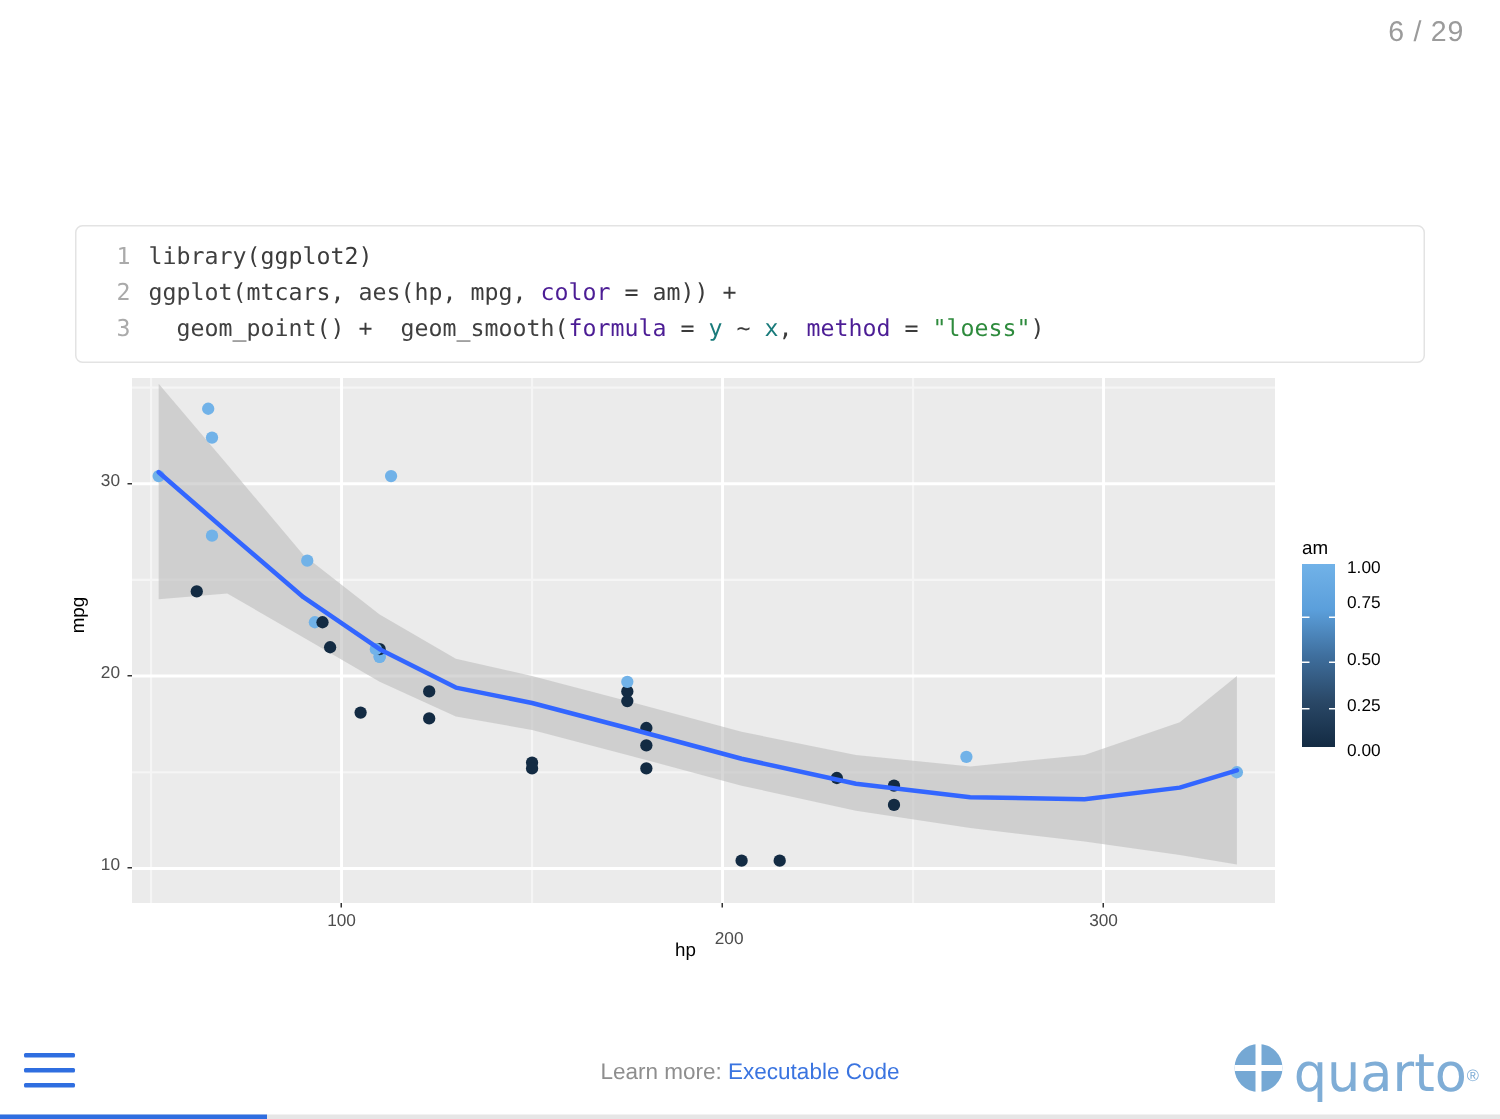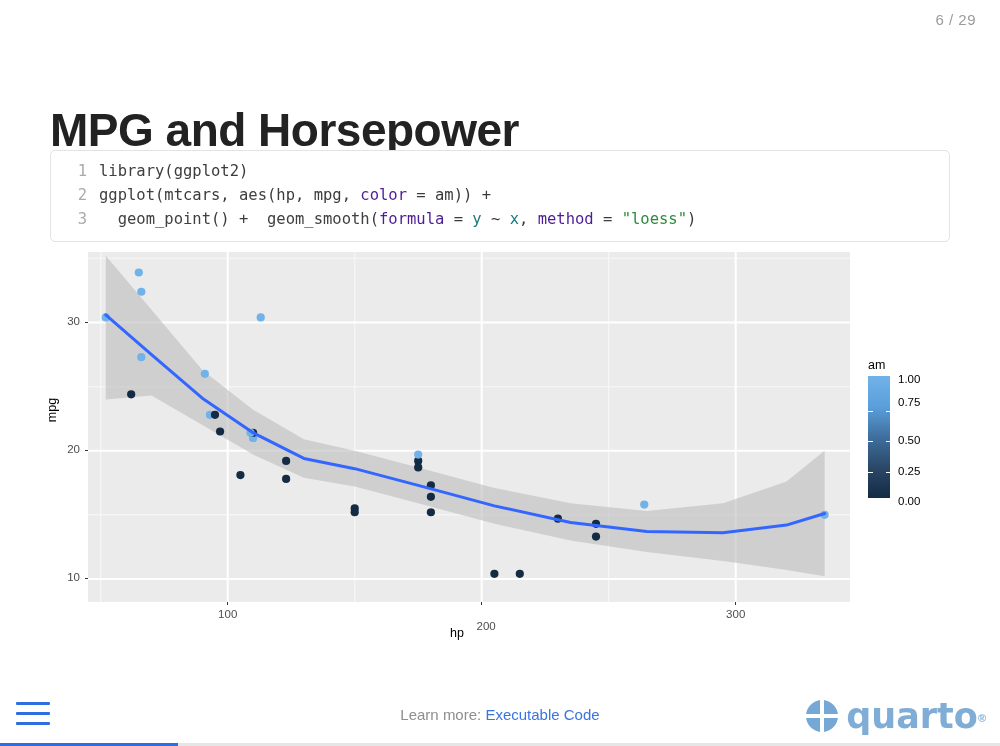--- a/index.html
+++ b/index.html
@@ -11,21 +11,21 @@
   }
   #slide {
     position: relative;
     width: 1000px; height: 746px;
     background: #ffffff;
   }
 
   
   #page-counter {
     position: absolute; right: 24px; top: 11px;
-    font-size: 15px; color: #9b9b9b;
+    font-size: 19px; color: #9b9b9b;
     letter-spacing: .5px;
   }
 
   
   #slide-title {
     position: absolute; left: 50px; top: 72px;
     font-size: 46px; font-weight: bold;
     color: #222222;
     letter-spacing: -0.5px;
   }
@@ -104,21 +104,21 @@
   #menu-button span {
     display: block; height: 3px; background: #2f6ee0; margin-bottom: 7px; border-radius: 1px;
   }
   #footer-center {
     position: absolute; left: 0; top: 16px; width: 1000px;
     text-align: center; font-size: 15px; color: #8e8e8e;
   }
   #footer-link { color: #3a74e0; text-decoration: none; }
   #quarto-logo {
     position: absolute; right: 14px; top: 6px;
-    display: flex; align-items: center; gap: 8px; font-weight: bold;
+    display: flex; align-items: flex-start; gap: 8px;
   }
   #quarto-mark {
     width: 32px; height: 32px; border-radius: 50%;
     background: #75a8d4; position: relative;
   }
   #quarto-mark::before, #quarto-mark::after {
     content:""; position: absolute; background: #ffffff;
   }
   #quarto-mark::before { left: 14px; top: 0; width: 4px; height: 32px; }
   #quarto-mark::after  { top: 14px; left: 0; height: 4px; width: 32px; }
@@ -136,21 +136,20 @@
     position: absolute; left: 0; bottom: 0; height: 3px; background: #2f6ee0;
   }
 </style>
 </head>
 <body>
 
 <div id="slide">
 
   <div id="page-counter">6 / 29</div>
 
-  <h1 id="slide-title">MPG and Horsepower</h1>
 
   <div id="code-block">
     <div class="code-line"><span class="ln">1</span><span class="tok-fn">library</span><span class="tok-plain">(</span><span class="tok-plain">ggplot2</span><span class="tok-plain">)</span></div>
 
     <div class="code-line"><span class="ln">2</span><span class="tok-fn">ggplot</span><span class="tok-plain">(</span><span class="tok-plain">mtcars</span><span class="tok-plain">, </span><span class="tok-fn">aes</span><span class="tok-plain">(</span><span class="tok-plain">hp, mpg, </span><span class="tok-arg">color</span><span class="tok-plain"> = </span><span class="tok-plain">am)) </span><span class="tok-op">+</span></div>
 
     <div class="code-line"><span class="ln">3</span><span class="tok-plain">  </span><span class="tok-fn">geom_point</span><span class="tok-plain">() </span><span class="tok-op">+</span><span class="tok-plain">  </span><span class="tok-fn">geom_smooth</span><span class="tok-plain">(</span><span class="tok-arg">formula</span><span class="tok-plain"> = </span><span class="tok-var">y</span><span class="tok-plain"> ~ </span><span class="tok-var">x</span><span class="tok-plain">, </span><span class="tok-arg">method</span><span class="tok-plain"> = </span><span class="tok-str">"loess"</span><span class="tok-plain">)</span></div>
   </div>
 
   <div id="plot-area">

